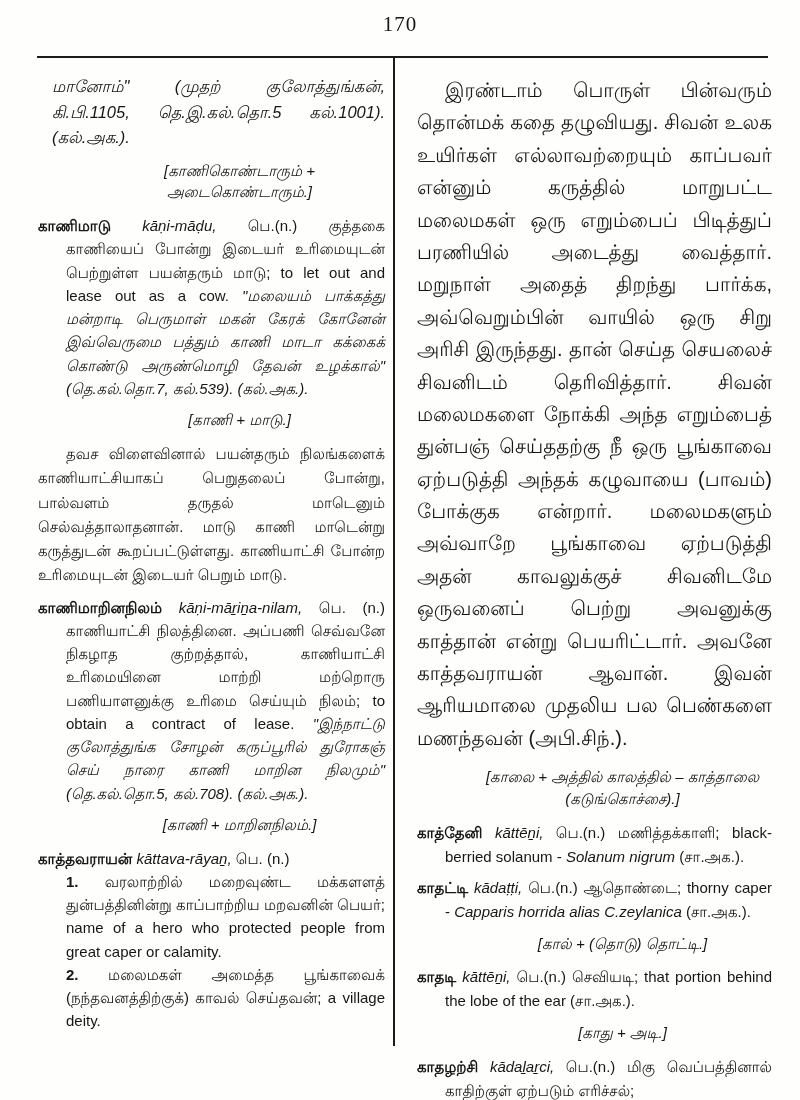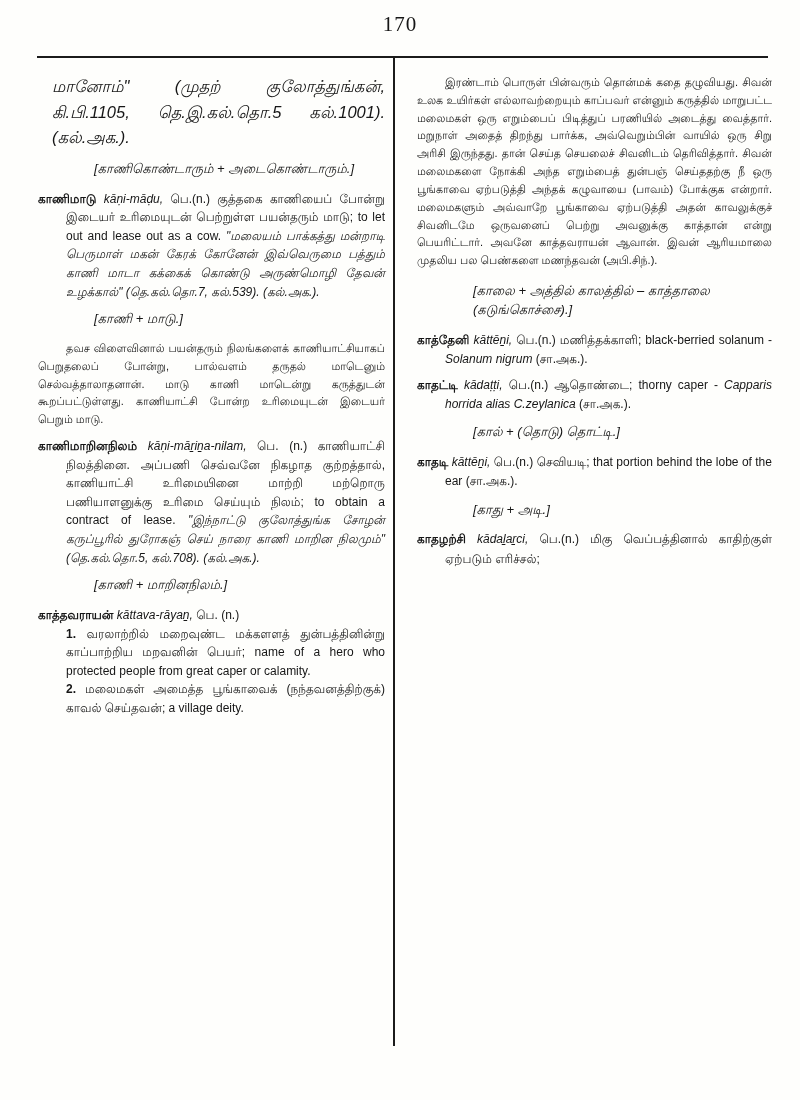--- a/index.html
+++ b/index.html
@@ -46,54 +46,54 @@
     left: 38px;
     width: 734px;
     display: flex;
     gap: 32px;
   }
   .col { box-sizing: border-box; }
   .col-left  { width: 347px; }
   .col-right { width: 355px; }
 
   .block { text-align: justify; }
-  .body-size { font-size: 12px; line-height: 1.55; }
+  .body-size { font-size: 15px; line-height: 1.55; }
   .cont-para {
     font-style: italic;
     font-size: 16.5px;
     line-height: 1.55;
     padding-left: 14px;
     margin: 4px 0 2px 0;
   }
   .etym {
     font-style: italic;
-    font-size: 13px;
+    font-size: 15px;
     line-height: 1.45;
     margin: 9px 0 11px 56px;
-    text-align: left;
+    text-align: center;
   }
   .entry {
     padding-left: 28px;
     text-indent: -28px;
     margin: 7px 0 4px 0;
   }
   .headword { font-weight: bold; }
   .translit { font-style: italic; }
   .quote    { font-style: italic; }
   .species  { font-style: italic; }
   .sense    { display: block; text-indent: 0; }
   .sense-num { font-weight: bold; }
   .note {
-    font-size: 11px;
+    font-size: 15px;
     line-height: 1.62;
     text-indent: 28px;
     margin: 10px 0 8px 0;
   }
   .col-right .body-size { line-height: 1.6; }
-  .col-right .note-lead { font-size: 11px; line-height: 1.62; }
+  .col-right .note-lead { font-size: 20px; line-height: 1.62; }
 </style>
 </head>
 <body>
 
 <div class="page">
 
   <div class="pageno">170</div>
   <div class="rule-top"></div>
   <div class="divider"></div>
 

